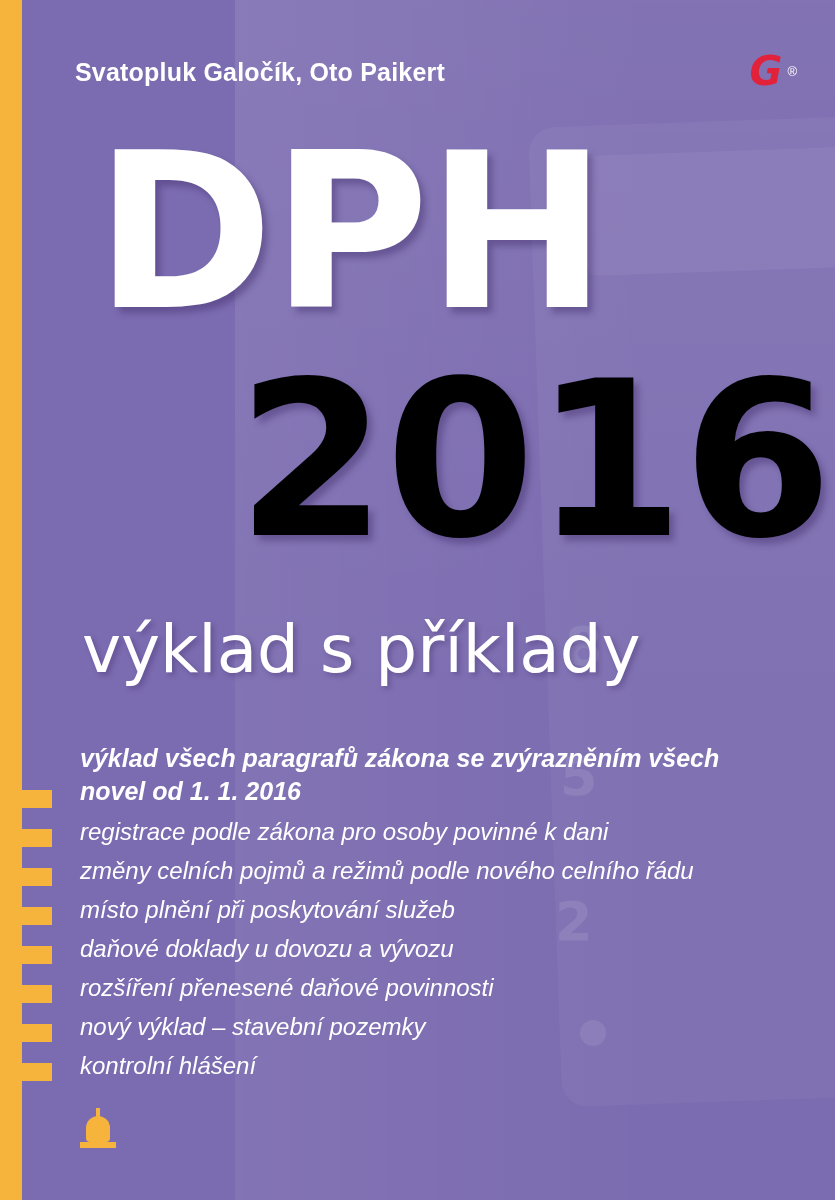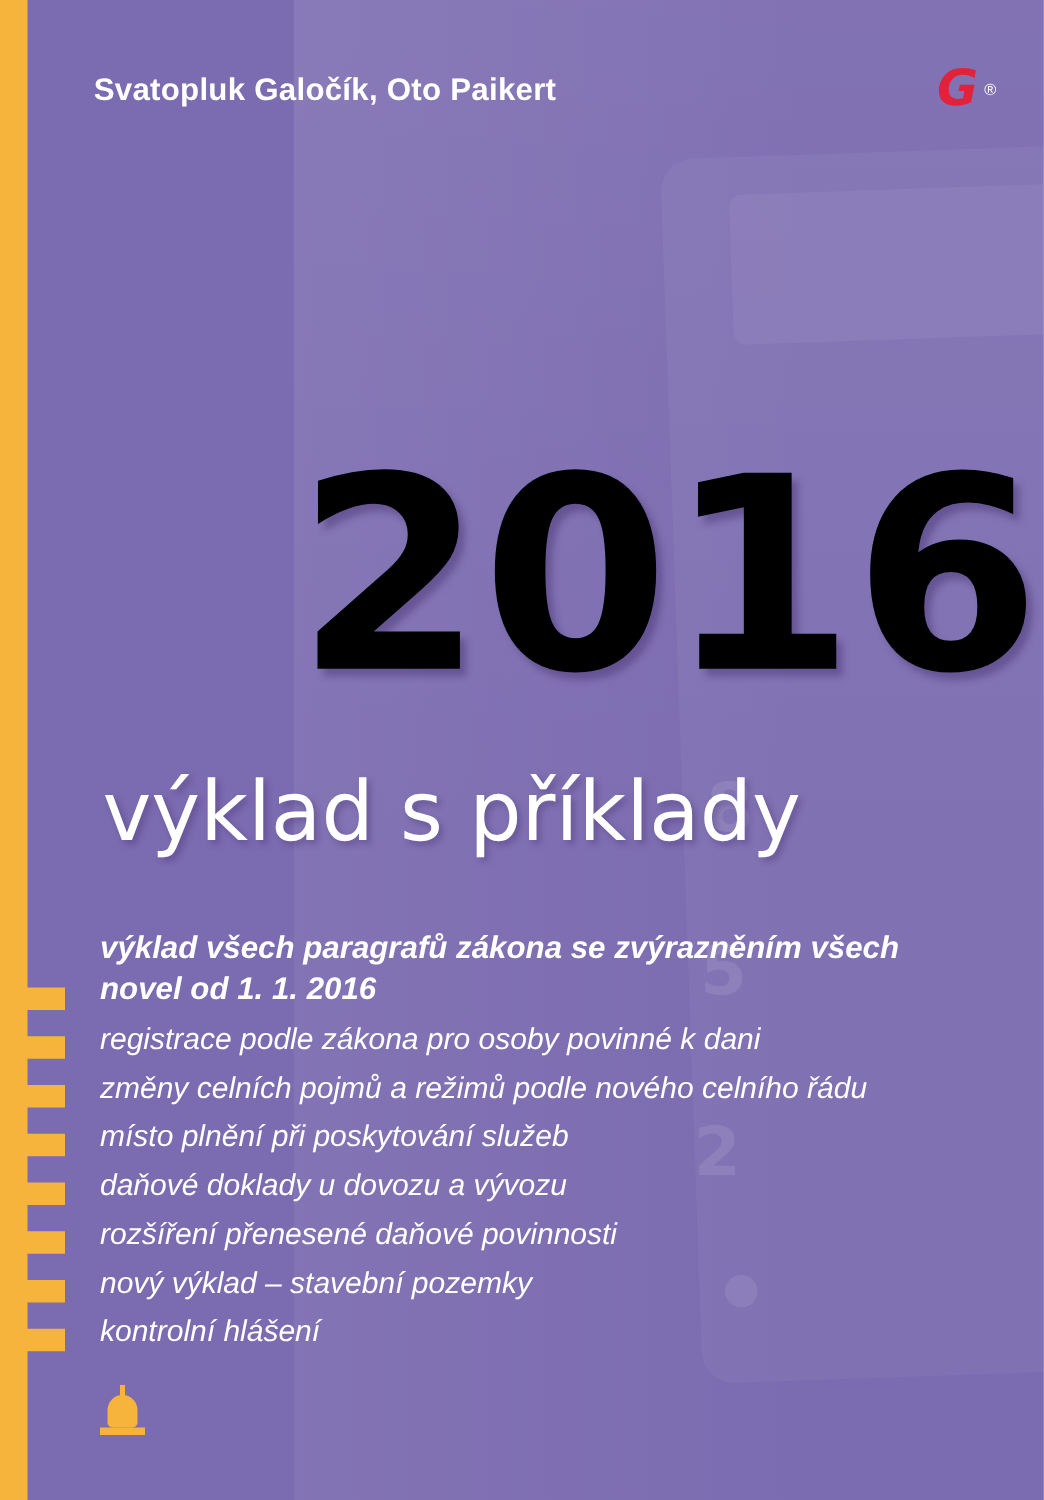--- a/index.html
+++ b/index.html
@@ -247,20 +247,21 @@
 
   <div id="spine"></div>
 
   <div id="authors">Svatopluk Galočík, Oto Paikert</div>
 
   <div id="logo">
     <span class="g-mark">G</span>
     <span class="g-reg">®</span>
   </div>
 
+  <div id="title-main">DPH</div>
   <div id="title-year">2016</div>
   <div id="subtitle">výklad s příklady</div>
 
   <div id="bullets">
     <div class="bullet-row lead">
       <span class="bullet-mark"></span>
       <span class="bullet-text">výklad všech paragrafů zákona se zvýrazněním všech novel od 1. 1. 2016</span>
     </div>
     <div class="bullet-row">
       <span class="bullet-mark"></span>

